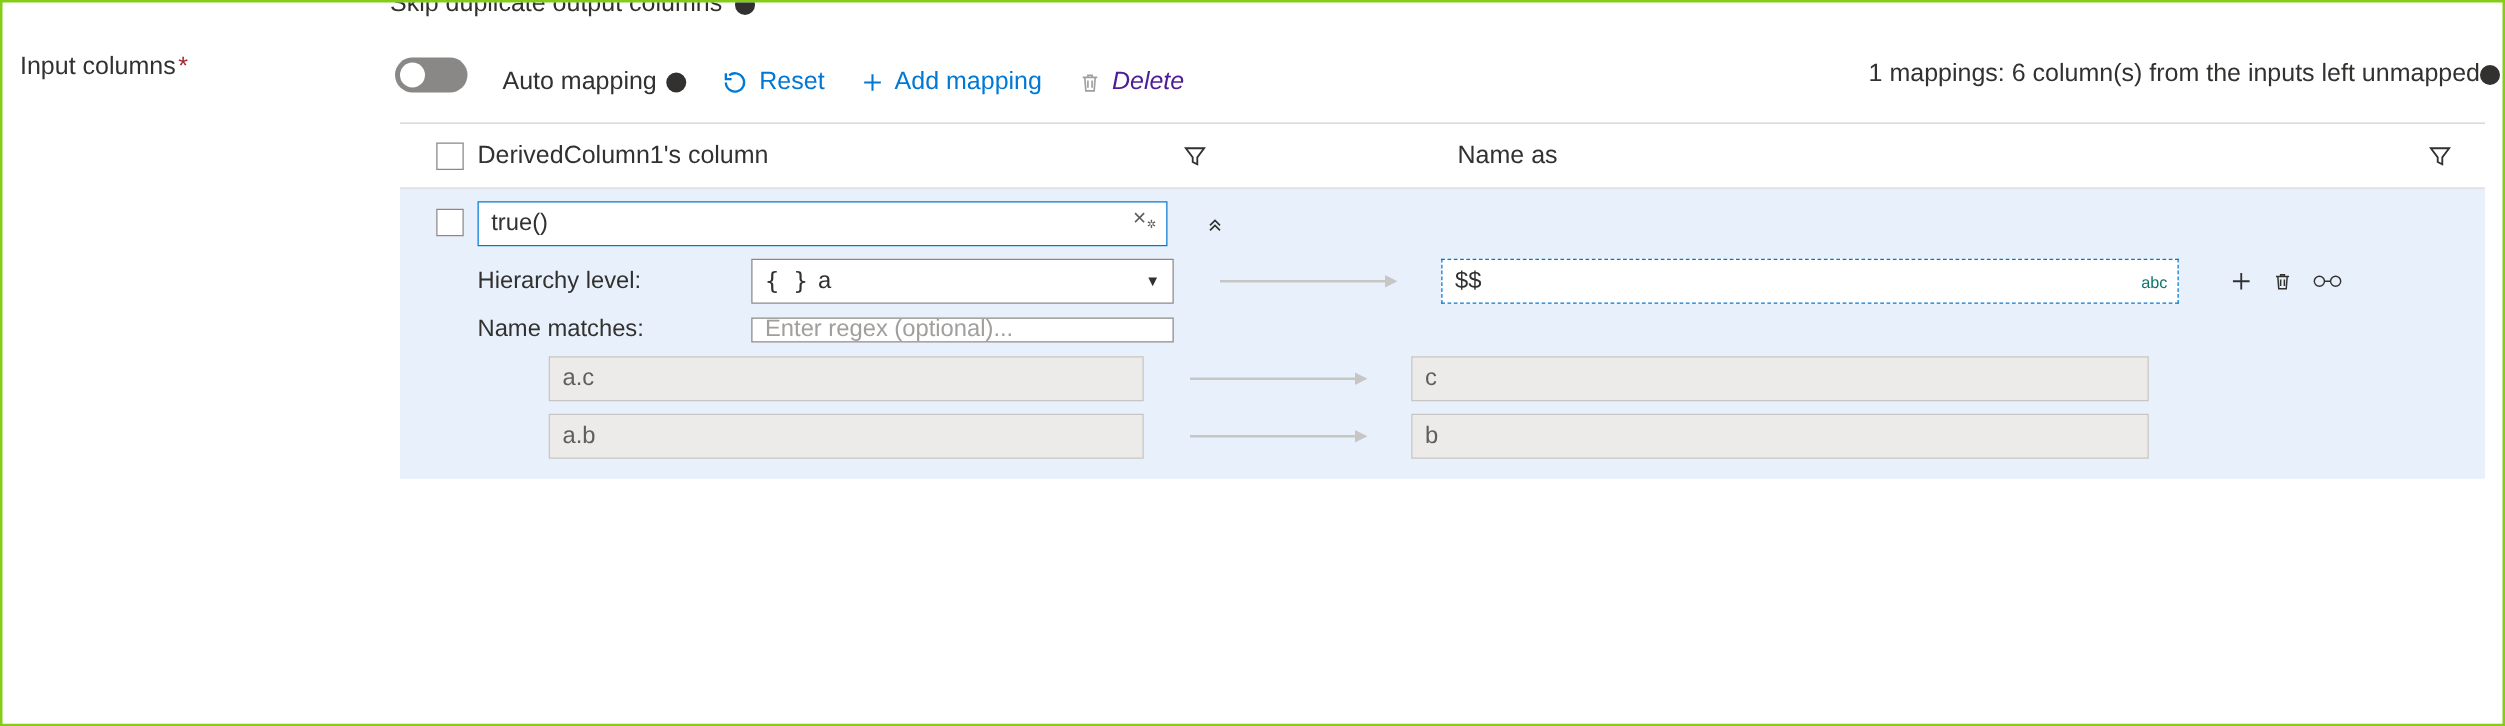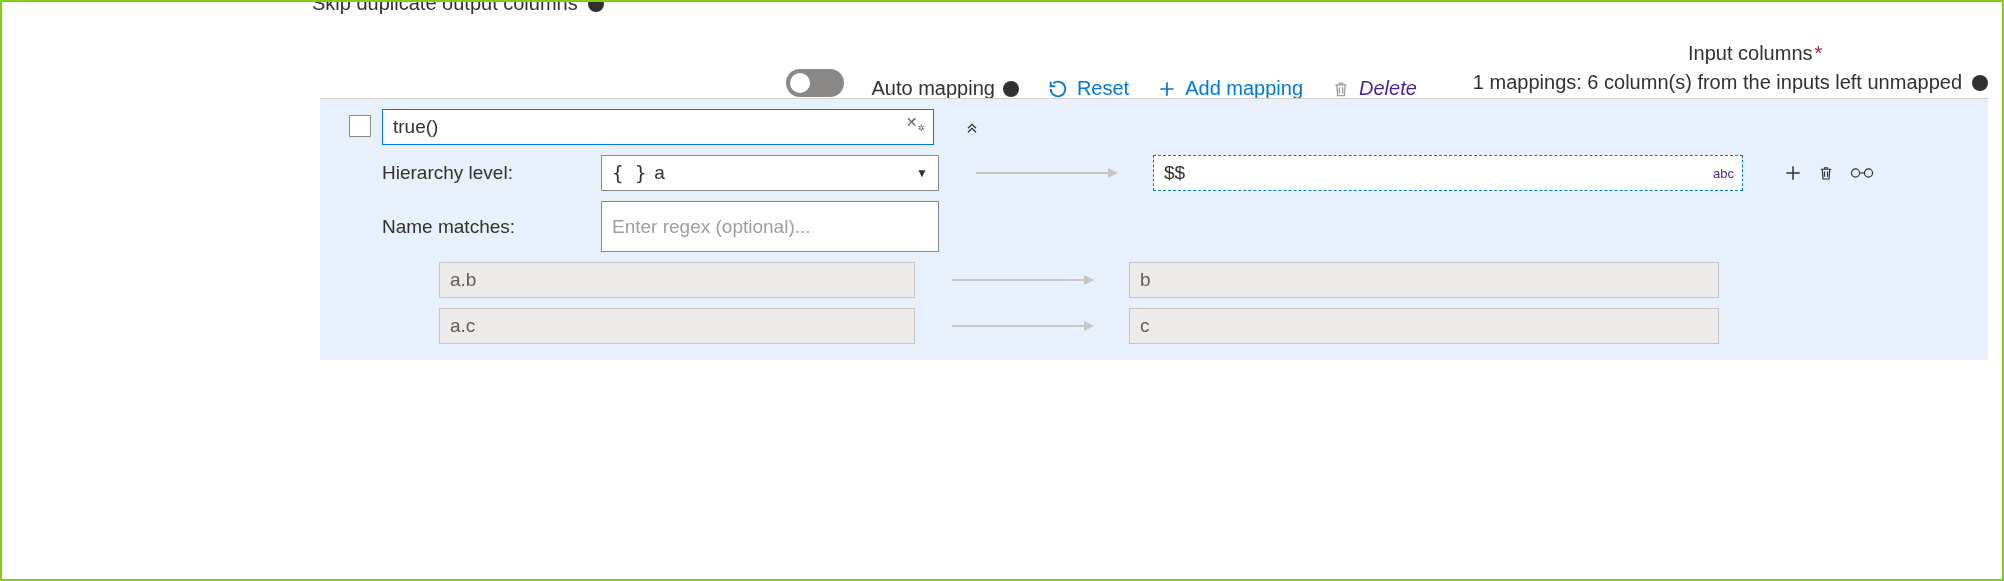--- a/index.html
+++ b/index.html
@@ -25,24 +25,23 @@
     color: #323130;
     font-size: 20px;
     display: flex;
     align-items: center;
     gap: 10px;
   }
   .toolbar-row {
     position: absolute;
     top: 40px;
     left: 14px;
-    right: 14px;
-    display: flex;
-    align-items: flex-end;
-    flex-direction: column;
+    right: 2px;
+    display: flex;
+    align-items: flex-start;
   }
   .label-col {
     width: 300px;
     font-size: 20px;
     color: #323130;
   }
   .req { color: #a4262c; margin-left: 2px; }
   .toolbar {
     flex: 1;
     display: flex;
@@ -57,21 +56,21 @@
     content: ""; position: absolute; left: 4px; top: 4px; width: 20px; height: 20px;
     border-radius: 50%; background: #fff;
   }
   .tb-item { display: flex; align-items: center; gap: 8px; font-size: 20px; cursor: pointer; margin-top: 12px; }
   .tb-item.blue { color: #0078d4; }
   .tb-item.disabled { color: #4c1d95; cursor: default; font-style: italic; }
   .info-dot {
     width: 16px; height: 16px; border-radius: 50%; background: #323130; display: inline-block;
   }
   .spacer { flex: 1; }
-  .status { font-size: 20px; color: #323130; display: flex; align-items: center; gap: 10px; }
+  .status { font-size: 20px; color: #323130; display: flex; align-items: center; }
 
   .grid {
     position: absolute;
     top: 96px;
     left: 318px;
     right: 14px;
     border-top: 1px solid #d2d0ce;
   }
   .grid-header {
     display: flex;
@@ -116,21 +115,21 @@
 
   .field-label { width: 195px; font-size: 19px; }
   .dropdown {
     width: 338px; height: 36px; border: 1px solid #8a8886; background: #fff;
     display: flex; align-items: center; padding: 0 10px; font-size: 19px;
     position: relative;
   }
   .dropdown .braces { font-family: monospace; margin-right: 8px; color: #323130; }
   .dropdown .caret { position: absolute; right: 10px; font-size: 12px; color: #323130; }
   .text-input {
-    width: 338px; height: 51px; border: 1px solid #8a8886; background: #fff;
+    width: 338px; height: 20px; border: 1px solid #8a8886; background: #fff;
     display: flex; align-items: center; padding: 0 10px; font-size: 19px;
   }
   .text-input.ph { color: #a19f9d; }
 
   .arrow-col {
     width: 166px; display: flex; align-items: center; justify-content: center;
   }
   .arrow-line {
     width: 140px; height: 2px; background: #c8c6c4; position: relative;
   }
@@ -143,21 +142,21 @@
 
   .name-box {
     width: 590px; height: 36px;
     border: 1px dashed #0078d4;
     background: #fff;
     display: flex; align-items: center; padding: 0 10px;
     font-size: 19px;
     position: relative;
   }
   .name-box .abc {
-    position: absolute; right: 8px; font-size: 13px; color: #4c1d95;
+    position: absolute; right: 8px; font-size: 13px; color: #0f766e;
   }
   .row-actions { display: flex; align-items: center; gap: 14px; margin-left: 16px; color: #323130; }
   .row-actions span { cursor: pointer; }
 
   .readonly-box {
     height: 36px; border: 1px solid #c8c6c4; background: #edebe9;
     display: flex; align-items: center; padding: 0 10px; font-size: 19px;
     color: #605e5c;
   }
   .ro-left { width: 476px; margin-left: 57px; }
@@ -205,20 +204,38 @@
       </div>
       <div class="spacer"></div>
       <div class="status">
         <span>1 mappings: 6 column(s) from the inputs left unmapped</span>
         <span class="info-dot"></span>
       </div>
     </div>
   </div>
 
   <div class="grid">
+    <div class="grid-header">
+      <div class="gh-check">
+          <span class="chkbox"></span>
+        </div>
+      <div class="gh-col1">DerivedColumn1's column</div>
+      <div class="gh-filter">
+        <svg width="22" height="22" viewBox="0 0 24 24">
+            <path fill="none" stroke="#323130" stroke-width="1.6" d="M4 5h16l-6 8v6l-4-2v-4z"></path>
+          </svg>
+      </div>
+      <div class="gh-gap"></div>
+      <div class="gh-col2">Name as</div>
+      <div class="gh-filter2">
+        <svg width="22" height="22" viewBox="0 0 24 24">
+            <path fill="none" stroke="#323130" stroke-width="1.6" d="M4 5h16l-6 8v6l-4-2v-4z"></path>
+          </svg>
+      </div>
+    </div>
 
     <div class="row-block">
       <div class="rb-check">
           <span class="chkbox"></span>
         </div>
       <div class="rb-body">
 
         <div class="rb-line">
           <div class="expr-box">
             <span>true()</span>
@@ -267,32 +284,32 @@
         </div>
 
         <div class="rb-line">
           <span class="field-label">Name matches:</span>
           <div class="text-input ph" placeholder="Enter regex (optional)...">
             <span>Enter regex (optional)...</span>
           </div>
         </div>
 
         <div class="rb-line">
+          <div class="readonly-box ro-left">a.c</div>
+          <div class="arrow-col">
+              <div class="arrow-line"></div>
+            </div>
+          <div class="readonly-box ro-right">c</div>
+        </div>
+
+        <div class="rb-line">
           <div class="readonly-box ro-left">a.b</div>
           <div class="arrow-col">
               <div class="arrow-line"></div>
             </div>
           <div class="readonly-box ro-right">b</div>
         </div>
 
-        <div class="rb-line">
-          <div class="readonly-box ro-left">a.c</div>
-          <div class="arrow-col">
-              <div class="arrow-line"></div>
-            </div>
-          <div class="readonly-box ro-right">c</div>
-        </div>
-
       </div>
     </div>
   </div>
 
 </div>
 
 </body></html>

